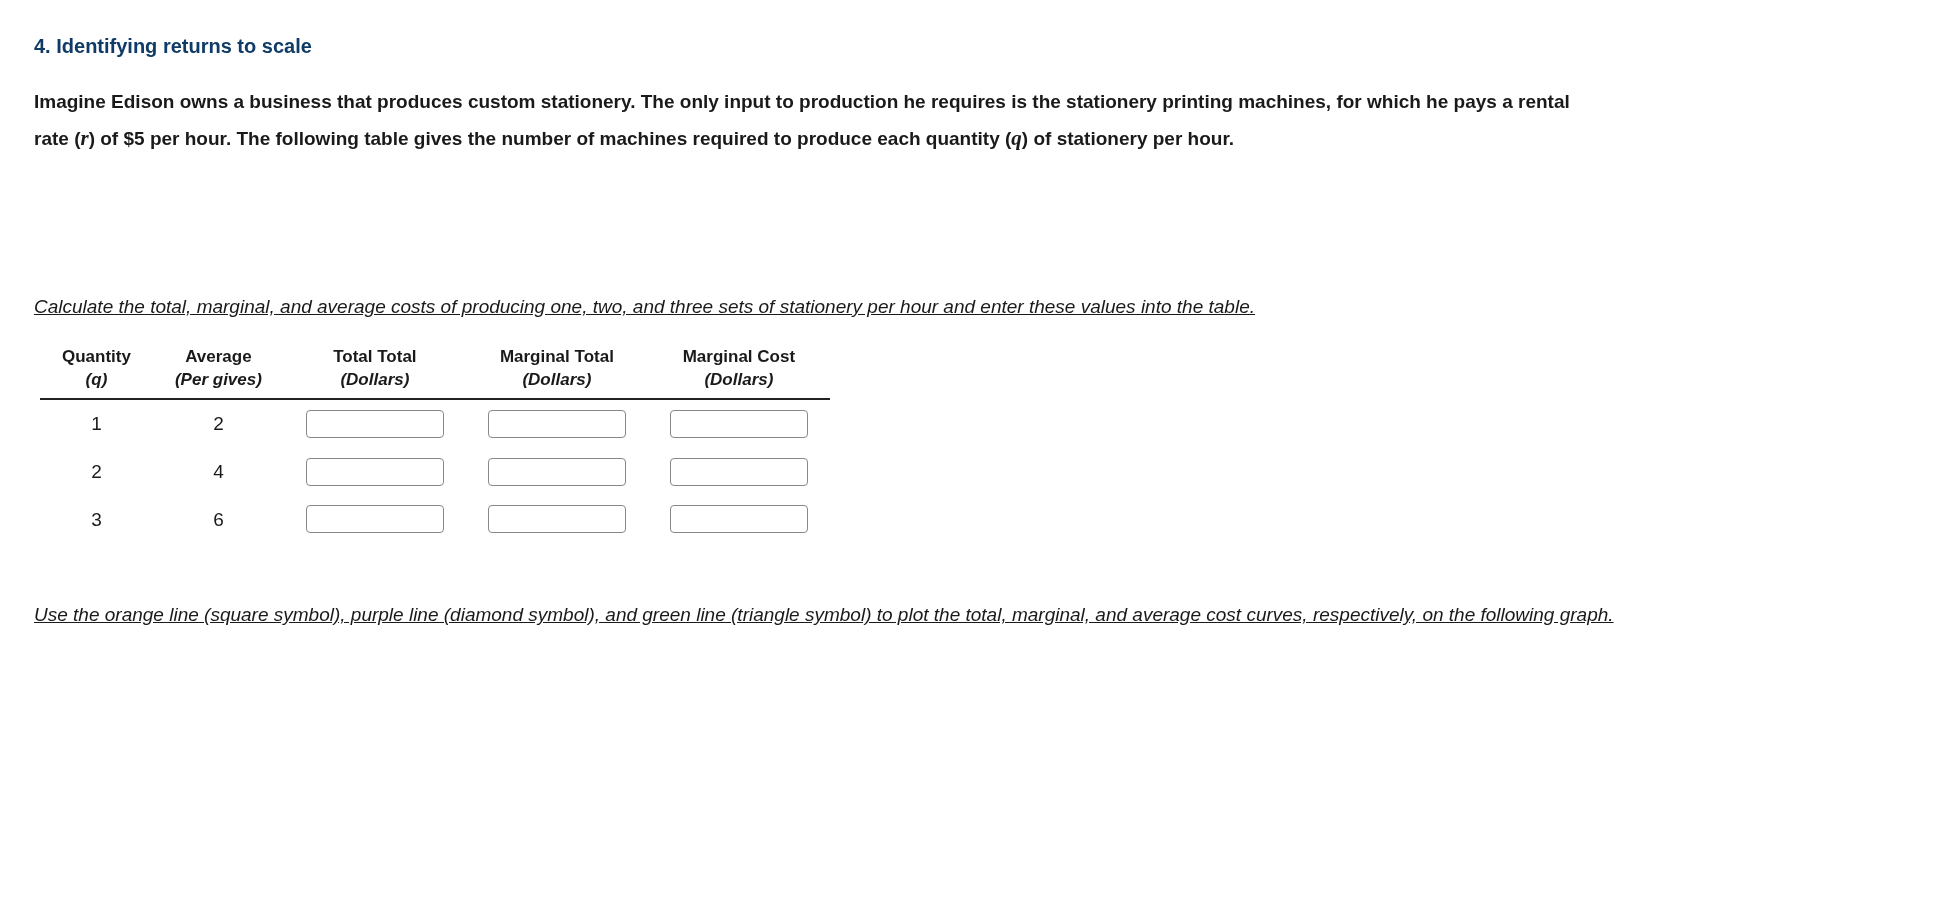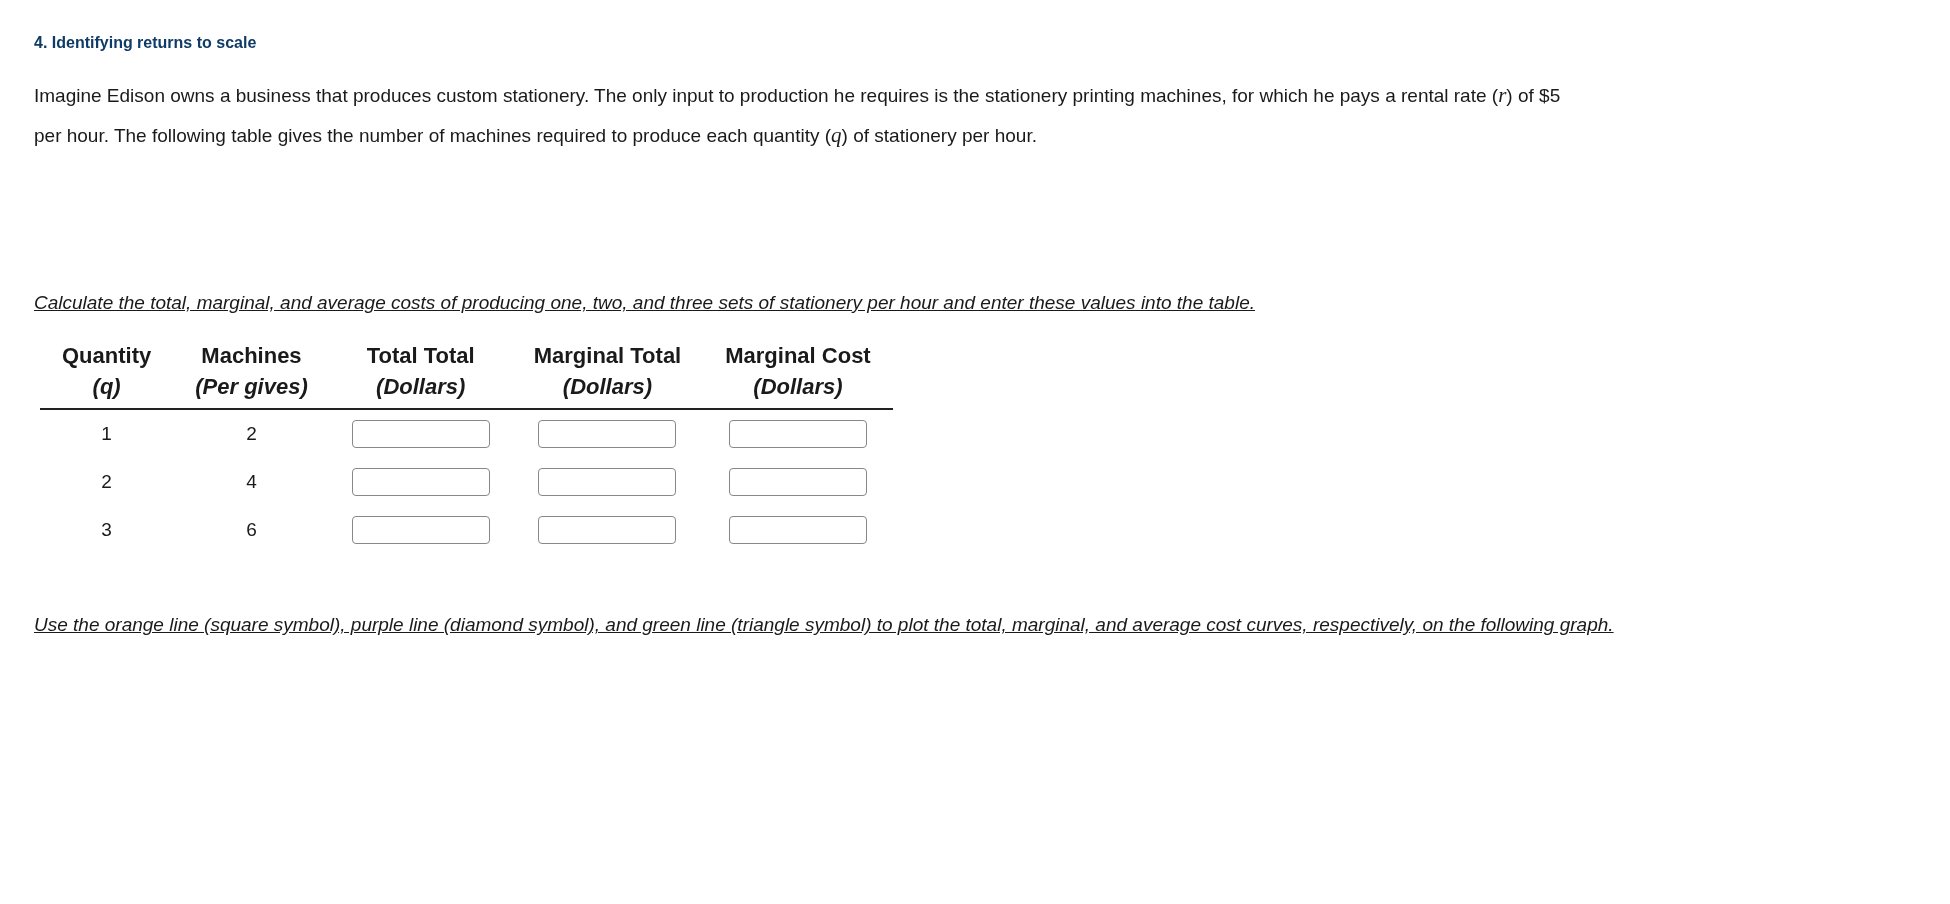--- a/index.html
+++ b/index.html
@@ -13,27 +13,28 @@
     height:904px;
     box-sizing:border-box;
     padding:28px 34px;
     line-height:1.88;
   }
 
   
   .heading{
     font-weight:700;
     color:#0f3b66;
-    font-size:16px;
+    font-size:20px;
     margin-bottom:18px;
   }
 
   
   .para{
     max-width:1550px;
+    font-weight:bold;
   }
   .instruction{
     font-style:italic;
     max-width:1650px;
     text-decoration:underline;
   }
   .math{
     font-style:italic;
     font-family:"Times New Roman",serif;
     font-size:21px;
@@ -42,21 +43,21 @@
   .gap-md{height:18px}
   .gap-tbl{height:54px}
 
   
   table.cost{
     border-collapse:collapse;
     margin-left:6px;
   }
   table.cost th{
     font-weight:700;
-    font-size:22px;
+    font-size:17px;
     padding:2px 22px 0 22px;
     text-align:center;
     line-height:1.4;
   }
   table.cost th .sub{
     display:block;
     font-weight:700;
     font-style:italic;
     padding-bottom:6px;
   }
@@ -95,21 +96,21 @@
 <div class="gap-lg"></div>
 
 <div class="instruction">Calculate the total, marginal, and average costs of producing one, two, and three sets of stationery per hour and enter these values into the table.</div>
 
 <div class="gap-md"></div>
 
 <table class="cost">
   <thead>
     <tr>
       <th><span>Quantity</span><span class="sub">(q)</span></th>
-      <th><span>Machines</span><span class="sub">(Per gives)</span></th>
+      <th><span>Average</span><span class="sub">(Per gives)</span></th>
       <th><span>Total Total</span><span class="sub">(Dollars)</span></th>
       <th><span>Marginal Total</span><span class="sub">(Dollars)</span></th>
       <th><span>Marginal Cost</span><span class="sub">(Dollars)</span></th>
     </tr>
   </thead>
   <tbody>
     <tr>
       <td>1</td>
       <td>2</td>
       <td><input class="num-input" value="" style=""></td>

